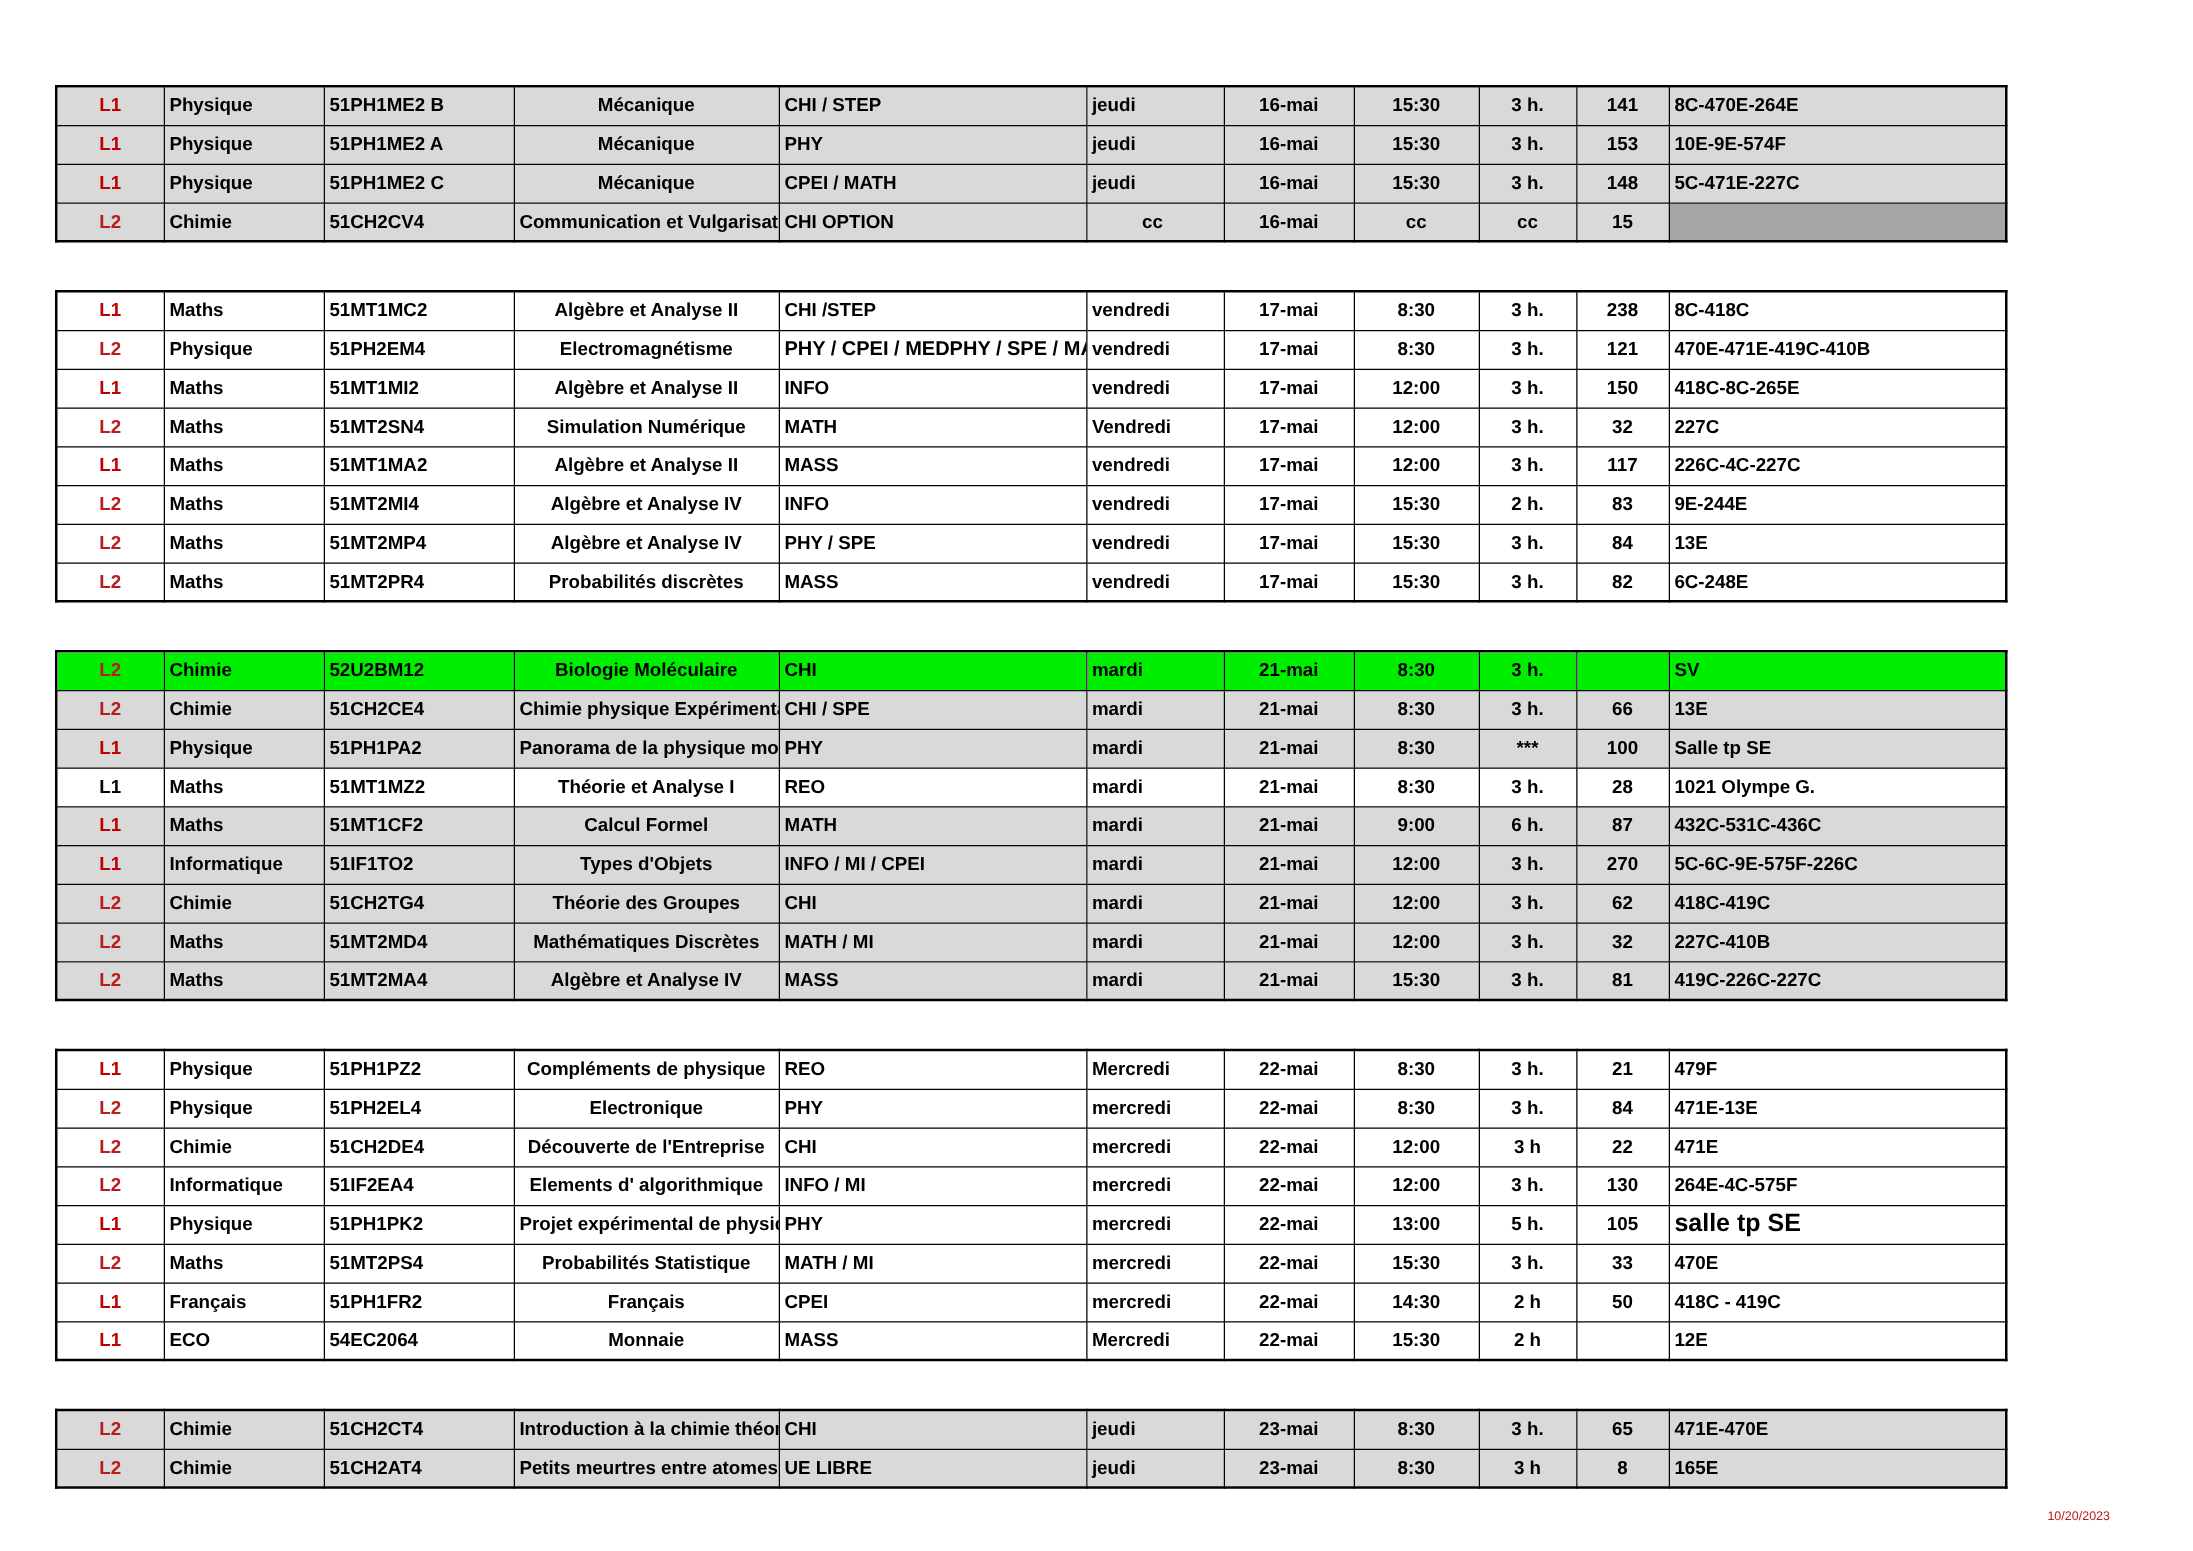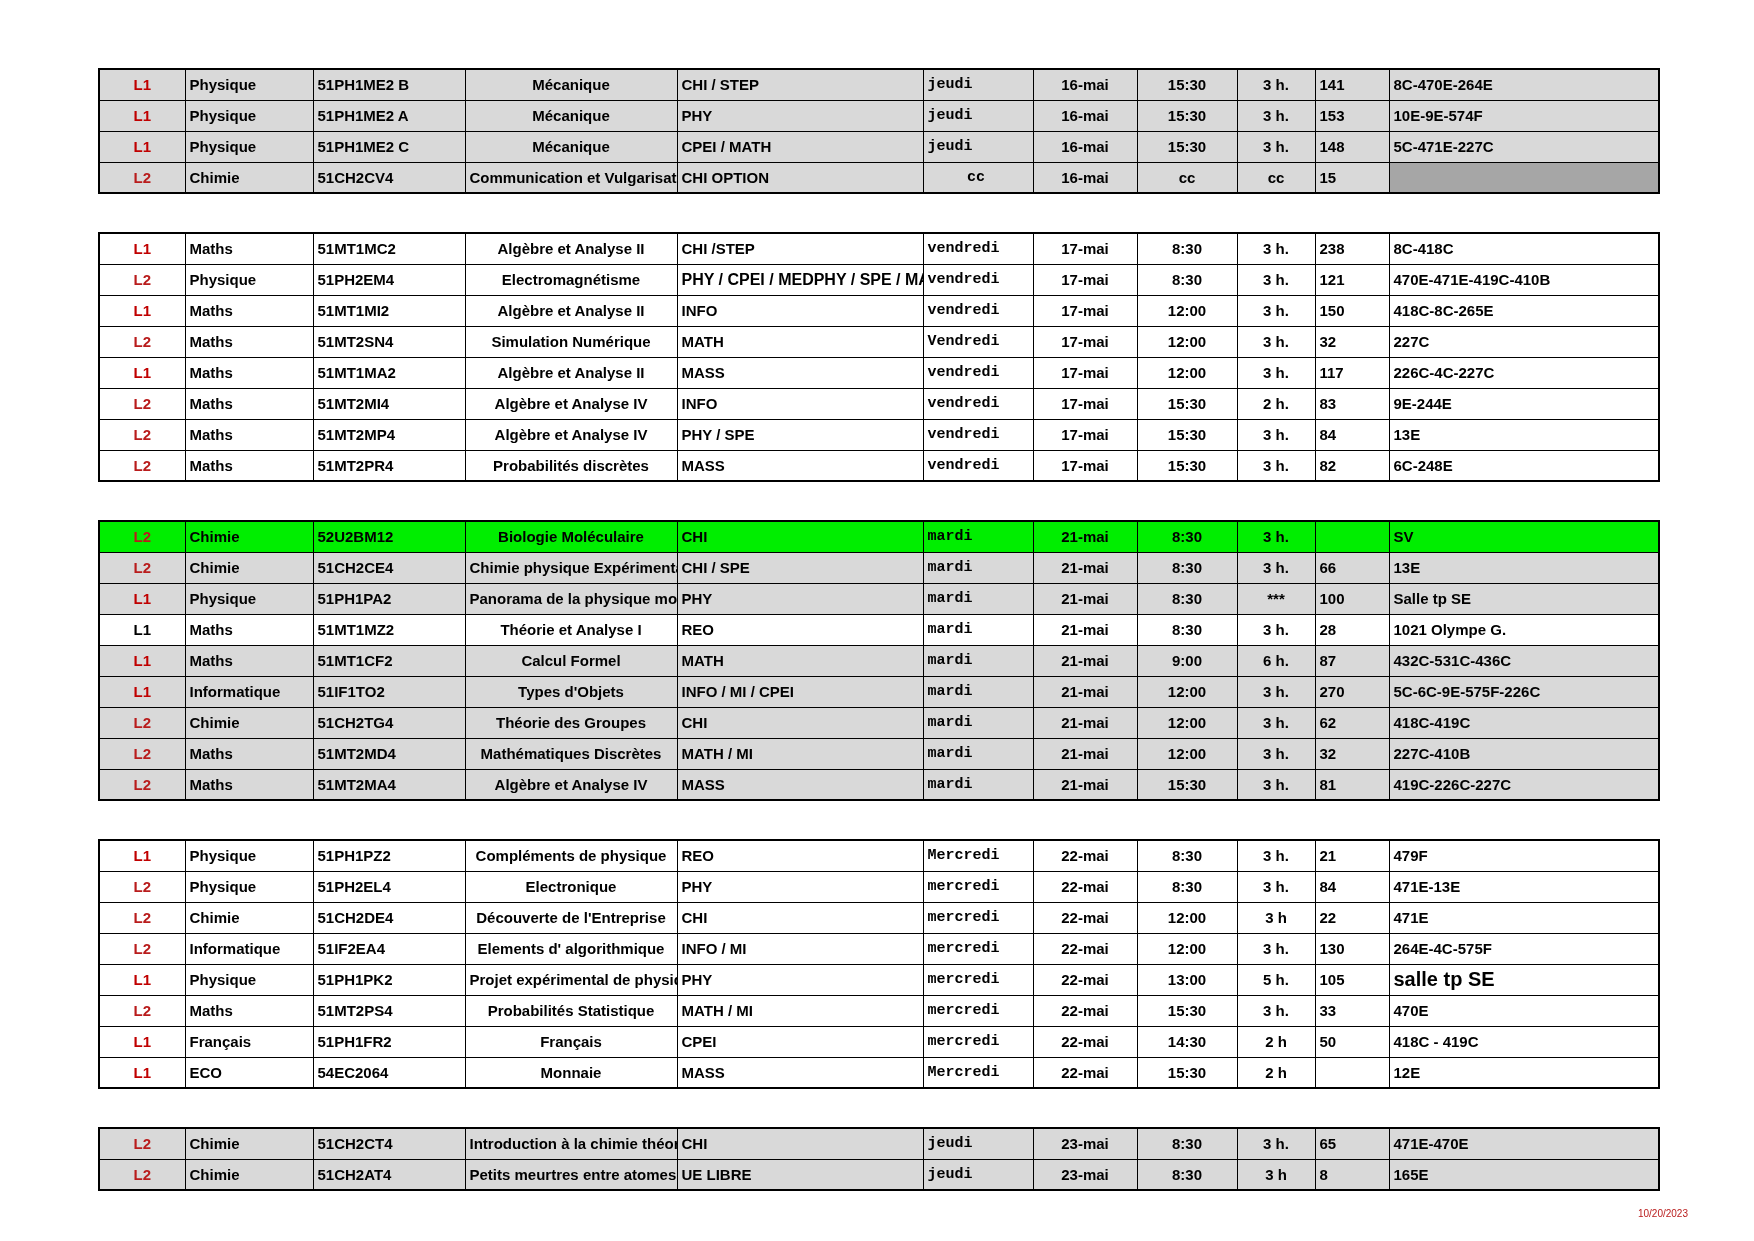--- a/index.html
+++ b/index.html
@@ -7,23 +7,22 @@
     padding: 0;
     background: #ffffff;
   }
   body {
     width: 1754px;
     height: 1241px;
     font-family: "Liberation Sans", sans-serif;
     position: relative;
   }
   .page {
-    padding: 68px 62px 0 62px;
+    padding: 68px 62px 0 44px;
     box-sizing: border-box;
-    margin-left: 36px;
   }
   table.exam-block {
     border-collapse: collapse;
     table-layout: fixed;
     width: 1560px;
     border: 2px solid #000;
     margin-bottom: 38px;
   }
   table.exam-block td {
     border: 1px solid #000;
@@ -77,32 +76,32 @@
     font-size: 15px;
     padding-left: 9px;
   }
   td.filiere.small {
     font-size: 16px;
   }
   td.day {
     font-weight: bold;
     font-size: 15px;
     padding-left: 9px;
-    font-family: Liberation Mono, monospace;
   }
   td.day.center {
     text-align: center;
     padding-left: 0;
   }
   td.date, td.time, td.dur {
     text-align: center;
     font-weight: bold;
     font-size: 15px;
   }
   td.count {
+    text-align: center;
     font-weight: bold;
     font-size: 19px;
   }
   td.room {
     font-weight: bold;
     font-size: 15px;
   }
   td.room.big {
     font-size: 20px;
   }

